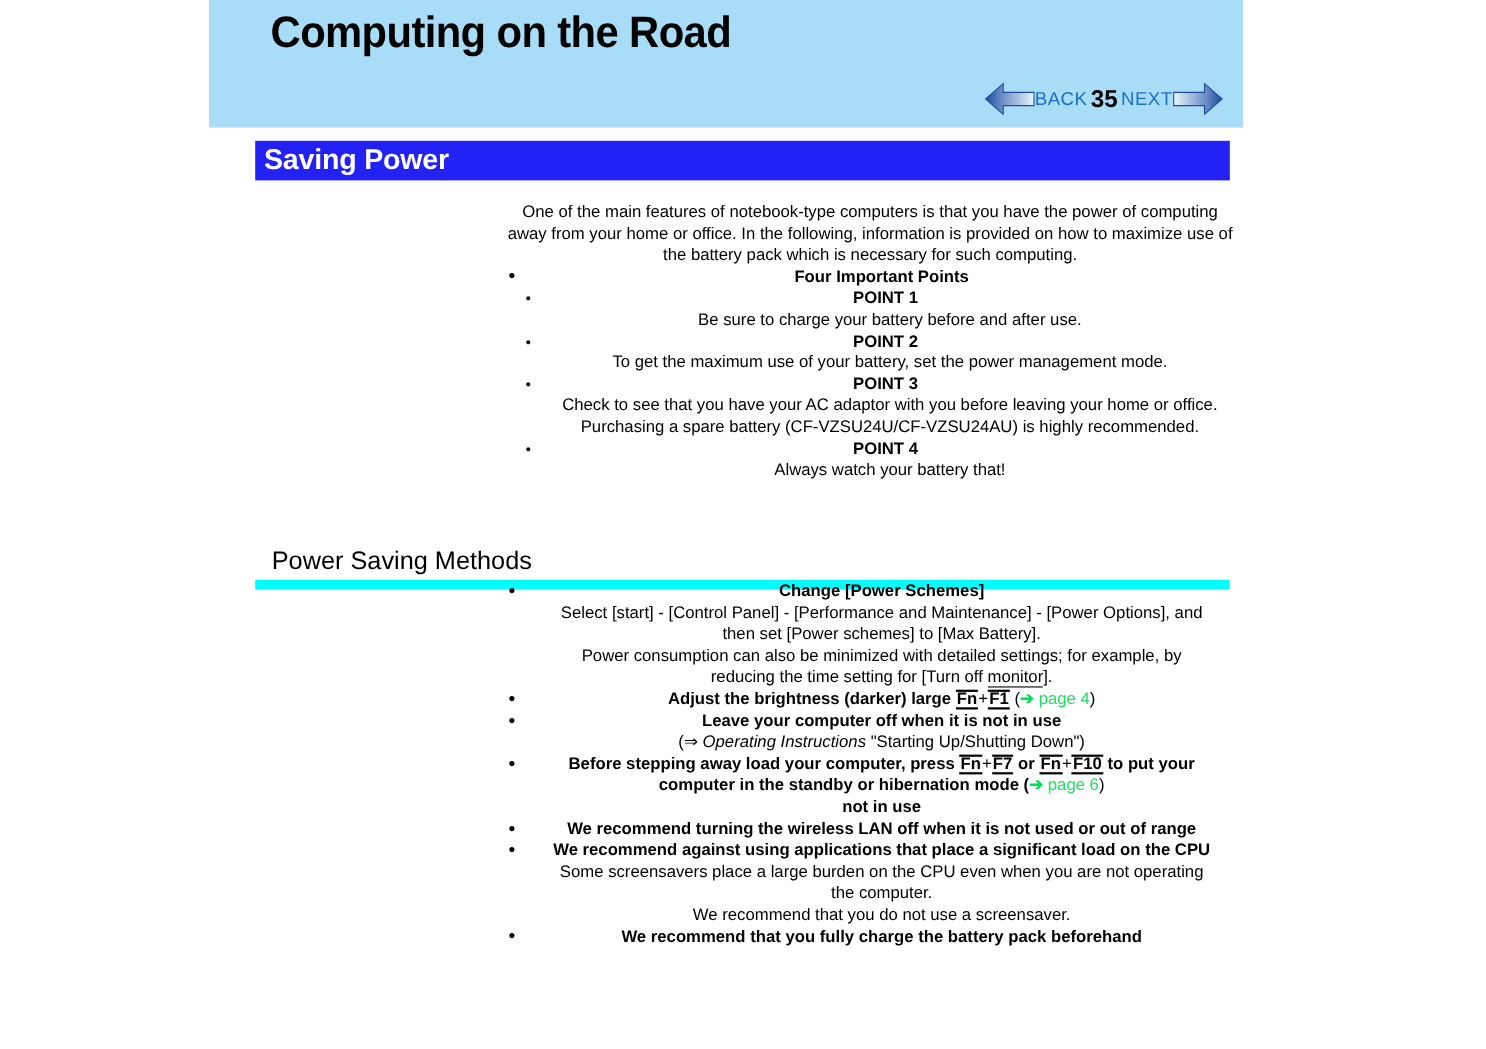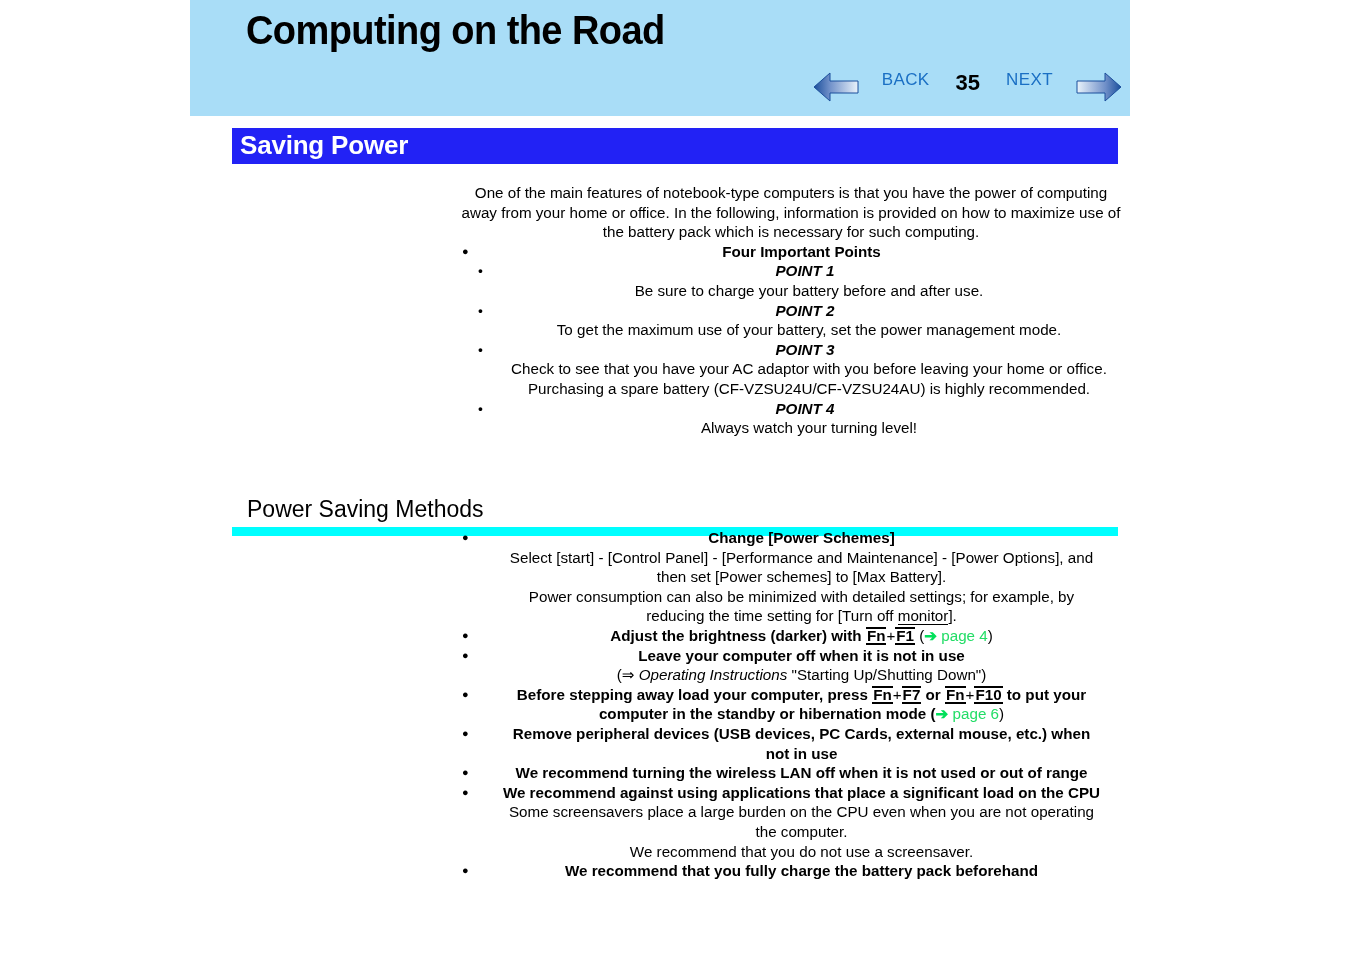--- a/index.html
+++ b/index.html
@@ -36,24 +36,25 @@
     color: #000000;
     white-space: nowrap;
     font-stretch: condensed;
     transform: scaleX(0.95);
     transform-origin: left top;
   }
 
   
   .nav {
     position: absolute;
-    right: 8px;
+    right: 18px;
     top: 70px;
     display: flex;
-    gap: 23px;
+    align-items: center;
+    gap: 0;
     height: 40px;
   }
   .nav-arrow {
     width: 46px;
     height: 34px;
     display: block;
   }
   .nav-label {
     font-size: 17px;
     color: #1a6fc4;
@@ -131,21 +132,20 @@
     content: "\25CF";
     position: absolute;
     left: 1px;
     top: -1px;
     font-size: 11px;
     line-height: 20px;
   }
   .dash-row {
     position: relative;
     padding-left: 28px;
-    font-style: italic;
   }
   .dash-row::before {
     content: "\2022";
     position: absolute;
     left: 17px;
     top: 0px;
     font-size: 13px;
     line-height: 19.6px;
   }
   .sub-text {
@@ -225,45 +225,44 @@
   <p class="sub-text">Be sure to charge your battery before and after use.</p>
 
   <p class="dash-row b">POINT 2</p>
   <p class="sub-text">To get the maximum use of your battery, set the power management mode.</p>
 
   <p class="dash-row b">POINT 3</p>
   <p class="sub-text">Check to see that you have your AC adaptor with you before leaving your home or office.</p>
   <p class="sub-text">Purchasing a spare battery (CF-VZSU24U/CF-VZSU24AU) is highly recommended.</p>
 
   <p class="dash-row b">POINT 4</p>
-  <p class="sub-text">Always watch your turning level!</p>
+  <p class="sub-text">Always watch your battery that!</p>
 </div>
 
 <div class="subsection">
   <div class="subsection-title">Power Saving Methods</div>
   <div class="subsection-rule"></div>
 </div>
 
 <div class="content" id="methods-block">
 
   <p class="bullet-row b">Change [Power Schemes]</p>
   <p class="indent">Select [start] - [Control Panel] - [Performance and Maintenance] - [Power Options], and</p>
   <p class="indent">then set [Power schemes] to [Max Battery].</p>
   <p class="indent">Power consumption can also be minimized with detailed settings; for example, by</p>
   <p class="indent"><span>reducing the time setting for [Turn off </span><span style="border-bottom:1.5px solid #000">monitor</span><span>].</span></p>
 
-  <p class="bullet-row b"><span>Adjust the brightness (darker) with </span><span class="keycap">Fn</span><span class="plus">+</span><span class="keycap">F1</span><span style="font-weight:normal"> (</span><span class="link-arrow">➔</span><span class="link" style="font-weight:normal"> page 4</span><span style="font-weight:normal">)</span></p>
+  <p class="bullet-row b"><span>Adjust the brightness (darker) large </span><span class="keycap">Fn</span><span class="plus">+</span><span class="keycap">F1</span><span style="font-weight:normal"> (</span><span class="link-arrow">➔</span><span class="link" style="font-weight:normal"> page 4</span><span style="font-weight:normal">)</span></p>
 
   <p class="bullet-row b">Leave your computer off when it is not in use</p>
   <p class="indent"><span>(⇒ </span><span class="i">Operating Instructions</span><span> "Starting Up/Shutting Down")</span></p>
 
   <p class="bullet-row b"><span>Before stepping away load your computer, press </span><span class="keycap">Fn</span><span class="plus">+</span><span class="keycap">F7</span><span> or </span><span class="keycap">Fn</span><span class="plus">+</span><span class="keycap">F10</span><span> to put your</span></p>
   <p class="indent b"><span>computer in the standby or hibernation mode (</span><span class="link-arrow">➔</span><span class="link" style="font-weight:normal"> page 6</span><span style="font-weight:normal">)</span></p>
 
-  <p class="bullet-row b">Remove peripheral devices (USB devices, PC Cards, external mouse, etc.) when</p>
   <p class="indent b">not in use</p>
 
   <p class="bullet-row b">We recommend turning the wireless LAN off when it is not used or out of range</p>
 
   <p class="bullet-row b">We recommend against using applications that place a significant load on the CPU</p>
   <p class="indent">Some screensavers place a large burden on the CPU even when you are not operating</p>
   <p class="indent">the computer.</p>
   <p class="indent">We recommend that you do not use a screensaver.</p>
 
   <p class="bullet-row b">We recommend that you fully charge the battery pack beforehand</p>

